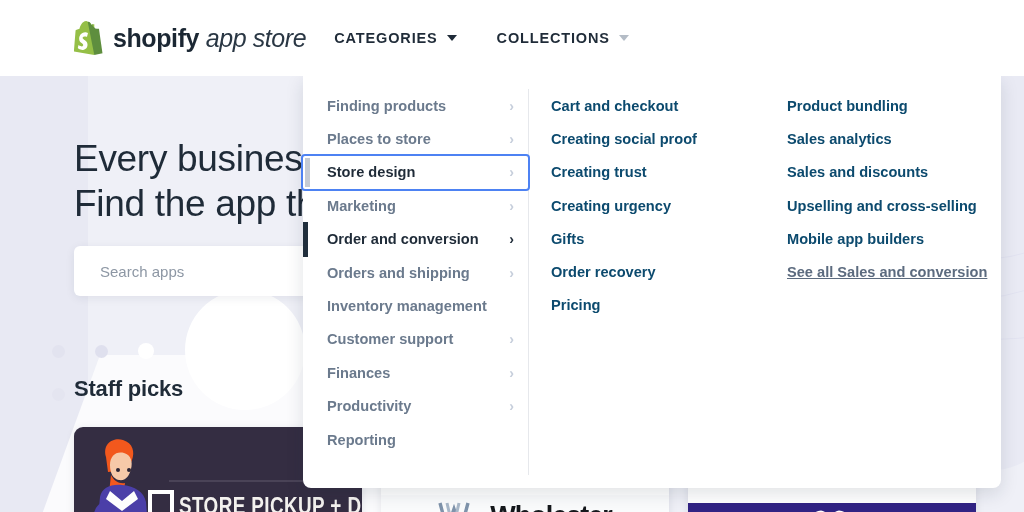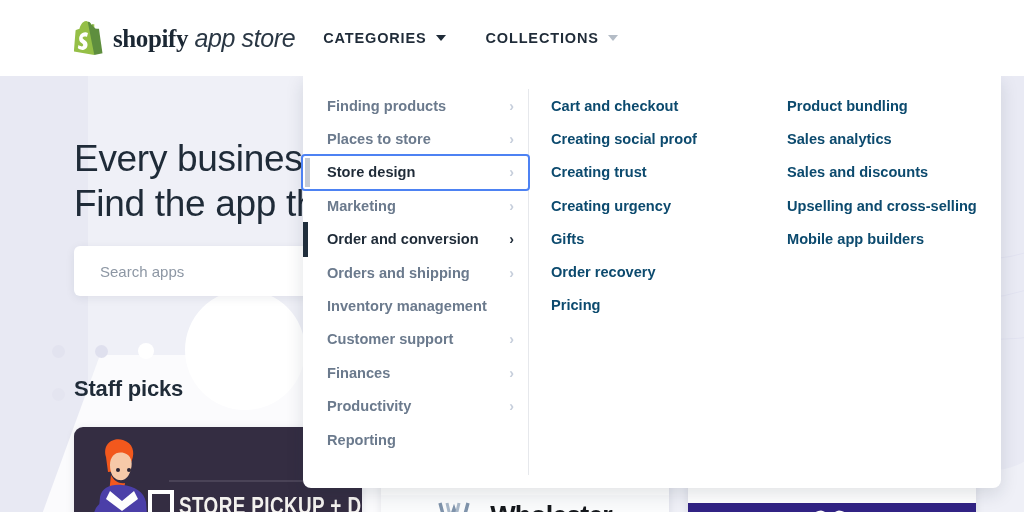--- a/index.html
+++ b/index.html
@@ -25,21 +25,21 @@
   .white-wedge { position:absolute; left:100px; top:355px; width:420px; height:160px;
           background:#fbfbfd; transform: skewX(-20deg); transform-origin: top left; }
   .dot { position:absolute; border-radius:50%; }
 
   
   .header { position:absolute; left:0; top:0; width:1024px; height:76px;
             background:#ffffff; z-index:30; display:flex; align-items:center; }
   .logo-wrap { display:flex; align-items:center; margin-left:74px; }
   .logo-mark { width:30px; height:34px; margin-right:9px; flex:none; }
   .logo-text { font-size:25px; letter-spacing:-0.4px; color:#1b2733; white-space:nowrap; }
-  .logo-text .b { font-weight:700;font-family:Liberation Serif, serif; }
+  .logo-text .b { font-weight:700; }
   .logo-text .i { font-style:italic; font-weight:400; color:#2a3744; }
 
   .nav { display:flex; align-items:center; margin-left:28px; gap:40px; }
   .nav-item { display:flex; align-items:center; gap:9px; cursor:pointer;
               font-size:14.5px; font-weight:700; letter-spacing:0.85px;
               color:#1f2b38; text-transform:uppercase; }
   .caret { width:0; height:0; border-left:5px solid transparent; border-right:5px solid transparent; }
   .caret.dark { border-top:6px solid #1f2b38; }
   .caret.light { border-top:6px solid #b4bcc6; }
 
@@ -275,17 +275,20 @@
           </div>
         <div class="sub-item">
             <span>Sales and discounts</span>
           </div>
         <div class="sub-item">
             <span>Upselling and cross-selling</span>
           </div>
         <div class="sub-item">
             <span>Mobile app builders</span>
           </div>
+        <div class="sub-item link">
+            <span>See all Sales and conversion</span>
+          </div>
       </div>
     </div>
   </div>
 
 </div>
 
 </body></html>

